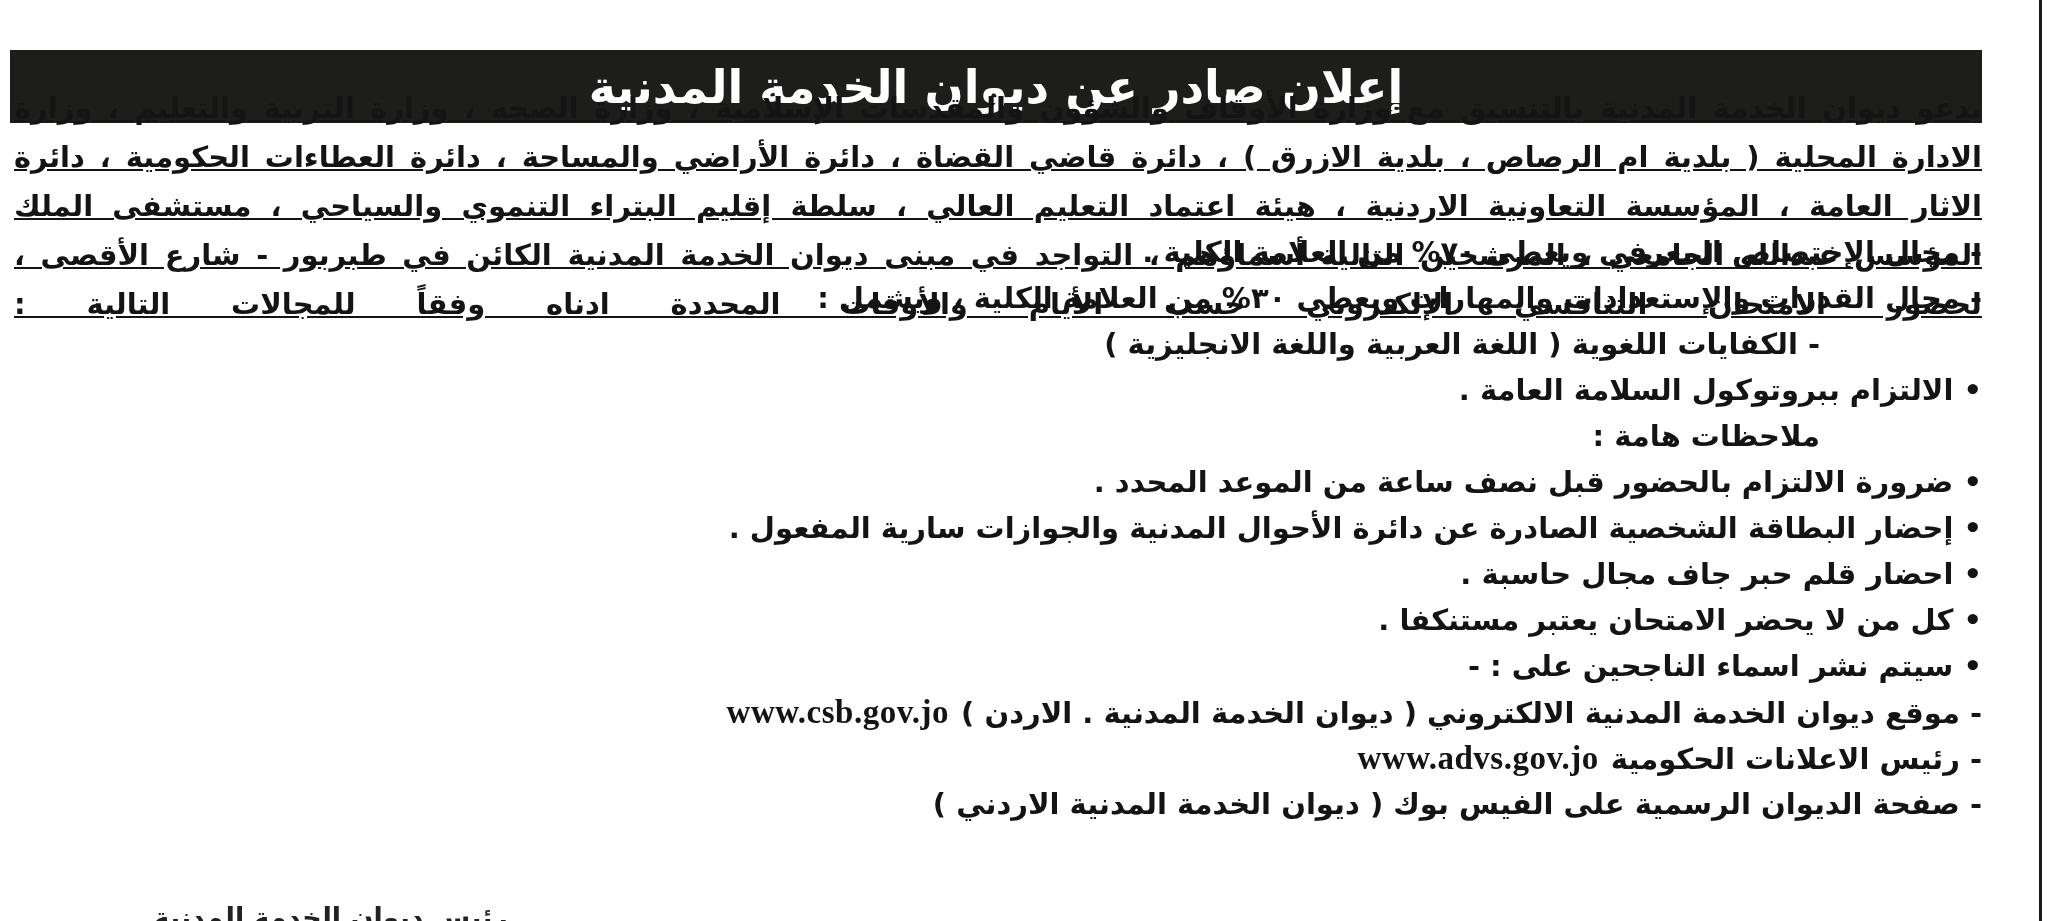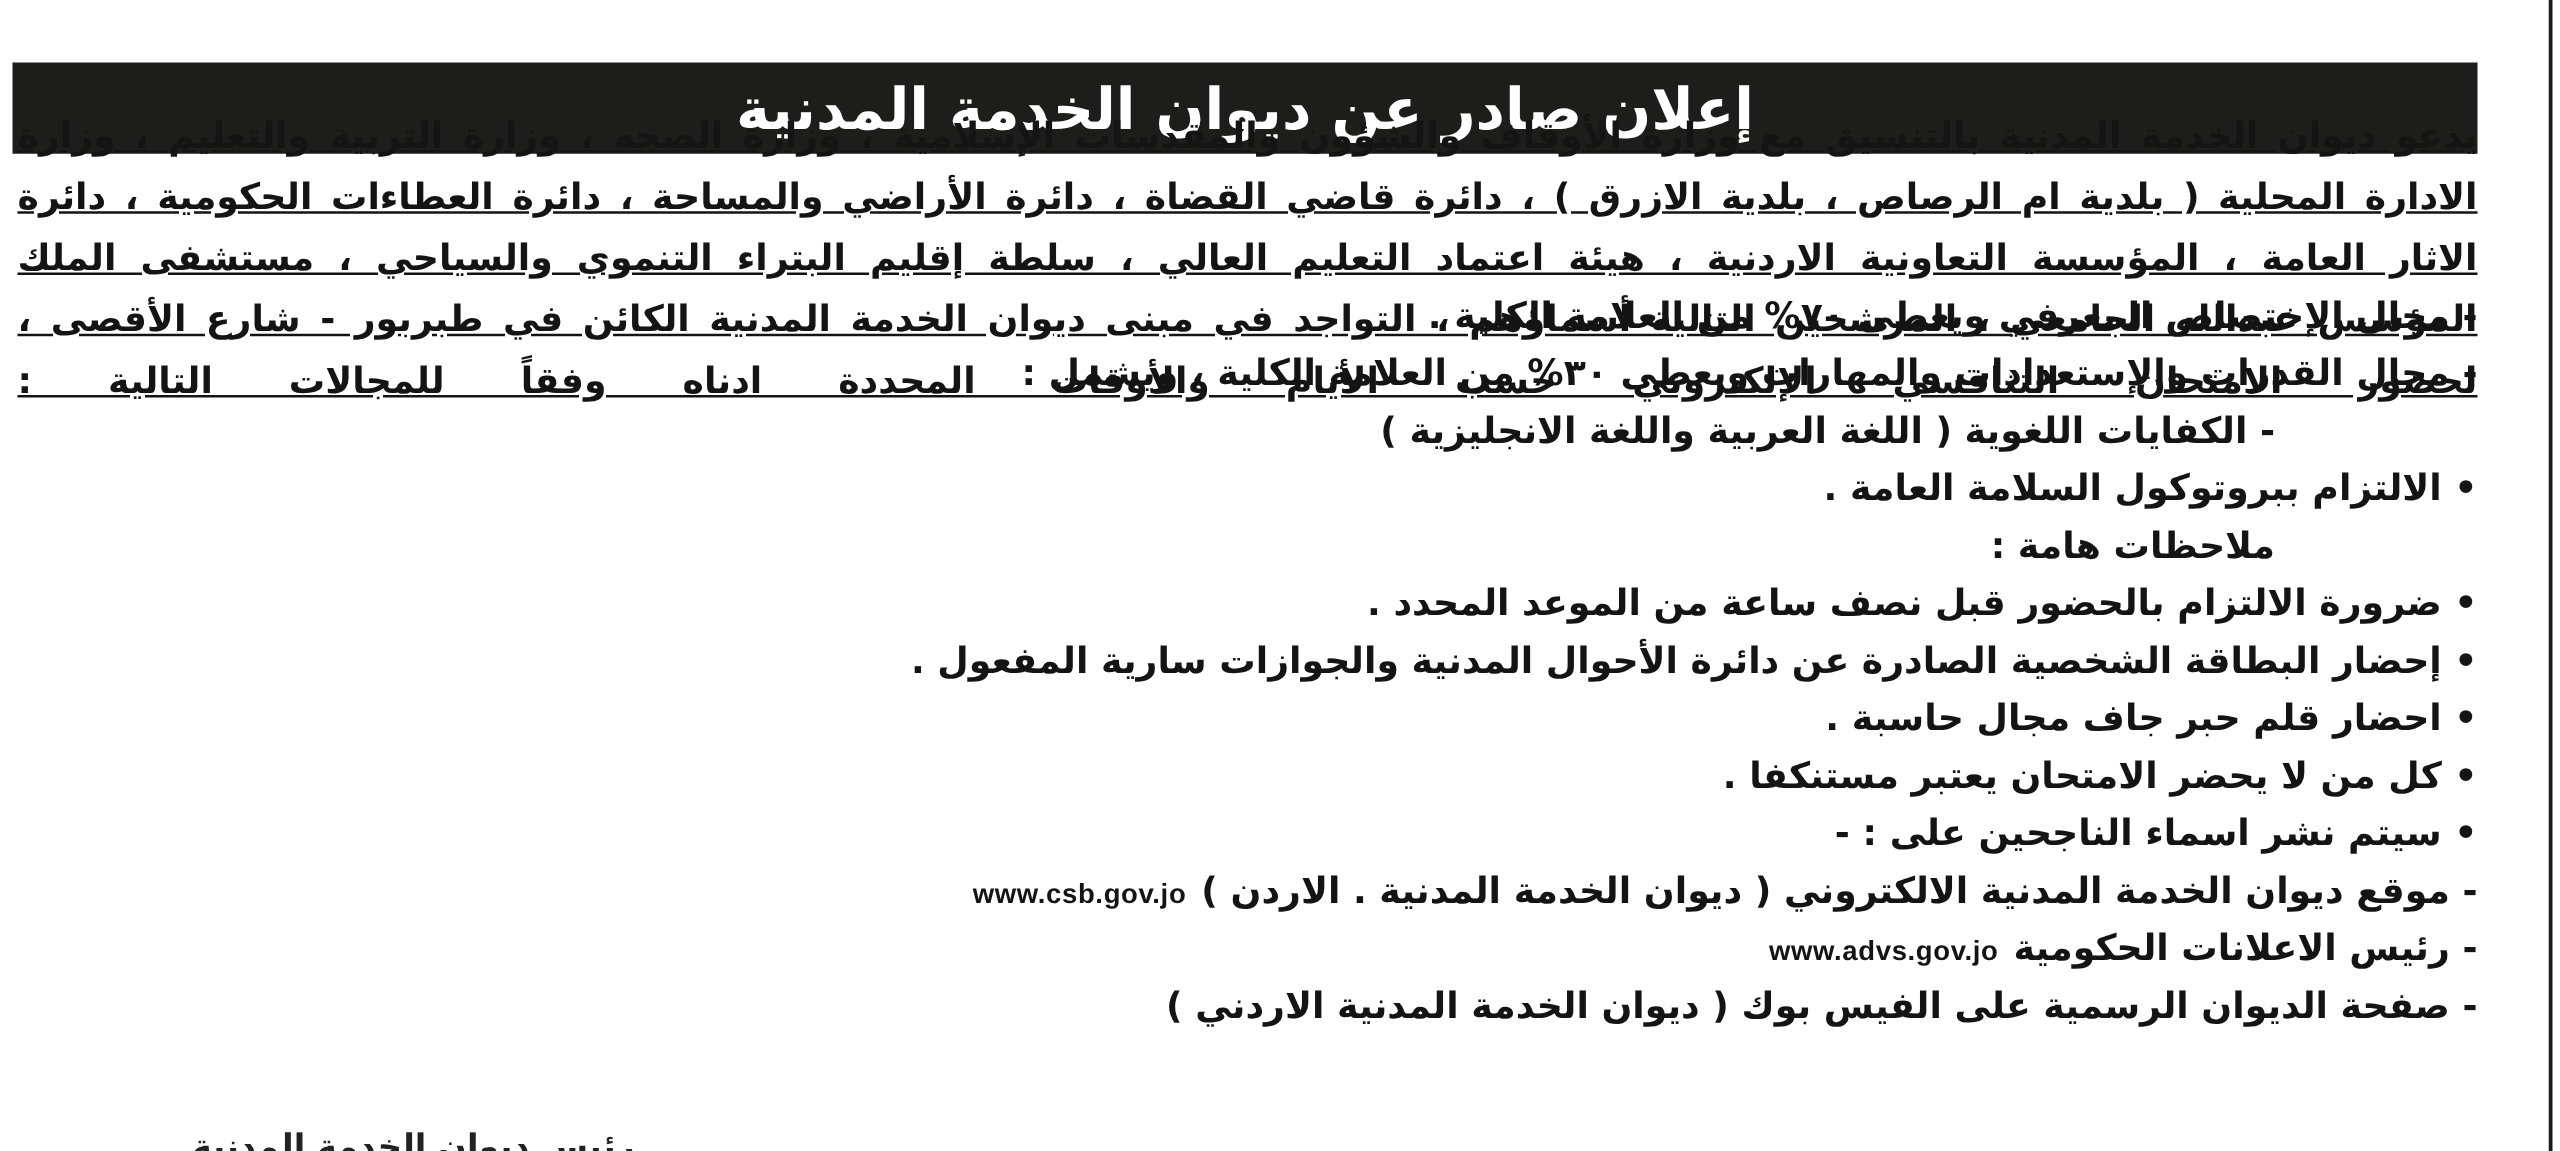--- a/index.html
+++ b/index.html
@@ -45,22 +45,22 @@
     direction:rtl;text-align:right;
   }
   .row{
     height:46px;line-height:46px;
     font-size:29px;font-weight:bold;
     white-space:nowrap;
     color:var(--text);
   }
   .row.indent{padding-right:162px;}
   .row .url{
-    font-family:Liberation Sans, sans-serif;
-    font-weight:bold;font-size:22px;
+    font-family:Liberation Serif, serif;
+    font-weight:bold;font-size:33px;
     margin-right:12px;
     letter-spacing:0.5px;
     direction:ltr;unicode-bidi:embed;
     display:inline-block;
   }
   .row .url:empty{display:none;}
   .signature-clip{
     position:absolute;top:901px;left:88px;width:420px;height:40px;
     font-size:27px;font-weight:bold;line-height:34px;
     direction:rtl;text-align:right;

